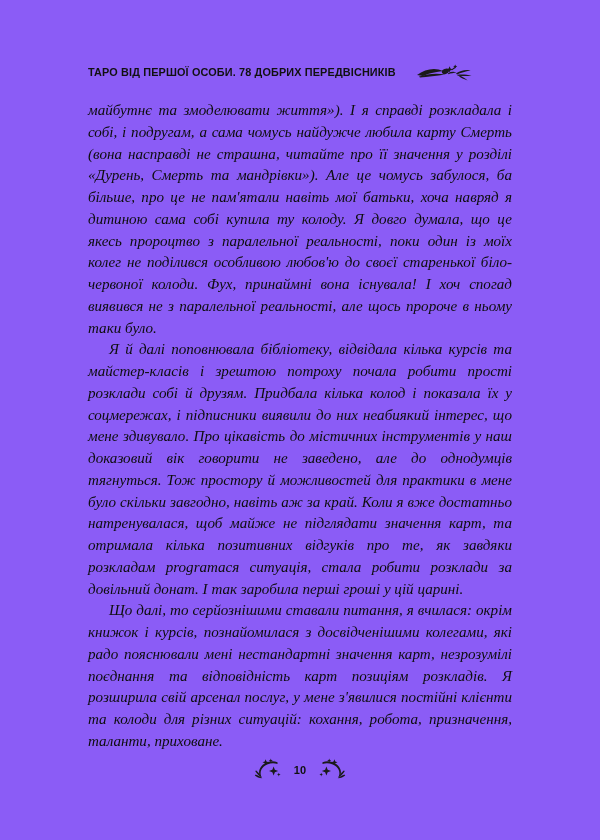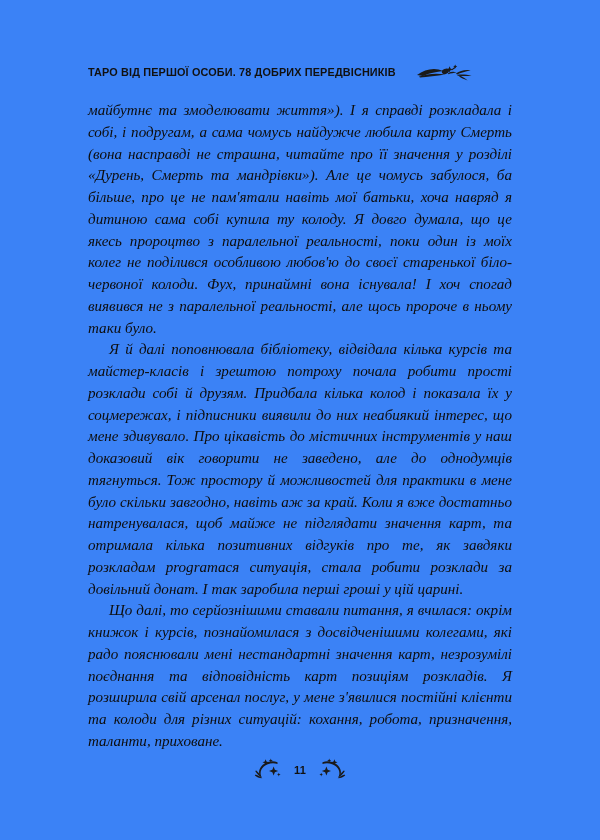--- a/index.html
+++ b/index.html
@@ -4,21 +4,21 @@
 <style>
   html, body {
     margin: 0;
     padding: 0;
     background: #ffffff;
   }
   .page {
     position: relative;
     width: 600px;
     height: 840px;
-    background: #3b82f6;
+    background: #8b5cf6;
     overflow: hidden;
     box-sizing: border-box;
   }
 
   
   .running-head {
     position: absolute;
     left: 88px;
     top: 60px;
     width: 424px;
@@ -134,21 +134,21 @@
           <path d="M3.2 12.6 C5.4 14.4, 7.2 16.6, 8.4 19 C5.8 17.8, 3.6 15.6, 2.2 13 Z"></path>
           <path d="M2.6 16.6 C5 17.4, 7.2 18.6, 9 20.2 C6.2 20, 3.6 19 1.8 17.4 Z"></path>
           <path d="M20.6 8.4 l1.25 3.3 3.3 1.25 -3.3 1.25 -1.25 3.3 -1.25 -3.3 -3.3 -1.25 3.3 -1.25 Z"></path>
           <path d="M12.6 1.2 l0.85 2.25 2.25 0.85 -2.25 0.85 -0.85 2.25 -0.85 -2.25 -2.25 -0.85 2.25 -0.85 Z"></path>
           <path d="M17.8 0.6 l0.55 1.45 1.45 0.55 -1.45 0.55 -0.55 1.45 -0.55 -1.45 -1.45 -0.55 1.45 -0.55 Z"></path>
           <path d="M25.8 14.8 l0.5 1.3 1.3 0.5 -1.3 0.5 -0.5 1.3 -0.5 -1.3 -1.3 -0.5 1.3 -0.5 Z"></path>
         </g>
       </svg>
     </span>
 
-    <span class="folio-num">11</span>
+    <span class="folio-num">10</span>
 
     <span class="folio-orn right">
       <svg width="30" height="24" viewBox="0 0 30 24" xmlns="http://www.w3.org/2000/svg">
         <g fill="#1a1a1a">
           <path d="M24.5 4.2 C19 2.2, 12.2 3.6, 8.4 8.2 C5 12.2, 5.4 17.6, 9.2 20.2
                    C6.6 16.6, 7.2 12, 10.6 8.8 C14 5.6, 19.6 4.4, 24.5 6 Z"></path>
           <path d="M3.2 12.6 C5.4 14.4, 7.2 16.6, 8.4 19 C5.8 17.8, 3.6 15.6, 2.2 13 Z"></path>
           <path d="M2.6 16.6 C5 17.4, 7.2 18.6, 9 20.2 C6.2 20, 3.6 19 1.8 17.4 Z"></path>
           <path d="M20.6 8.4 l1.25 3.3 3.3 1.25 -3.3 1.25 -1.25 3.3 -1.25 -3.3 -3.3 -1.25 3.3 -1.25 Z"></path>
           <path d="M12.6 1.2 l0.85 2.25 2.25 0.85 -2.25 0.85 -0.85 2.25 -0.85 -2.25 -2.25 -0.85 2.25 -0.85 Z"></path>

